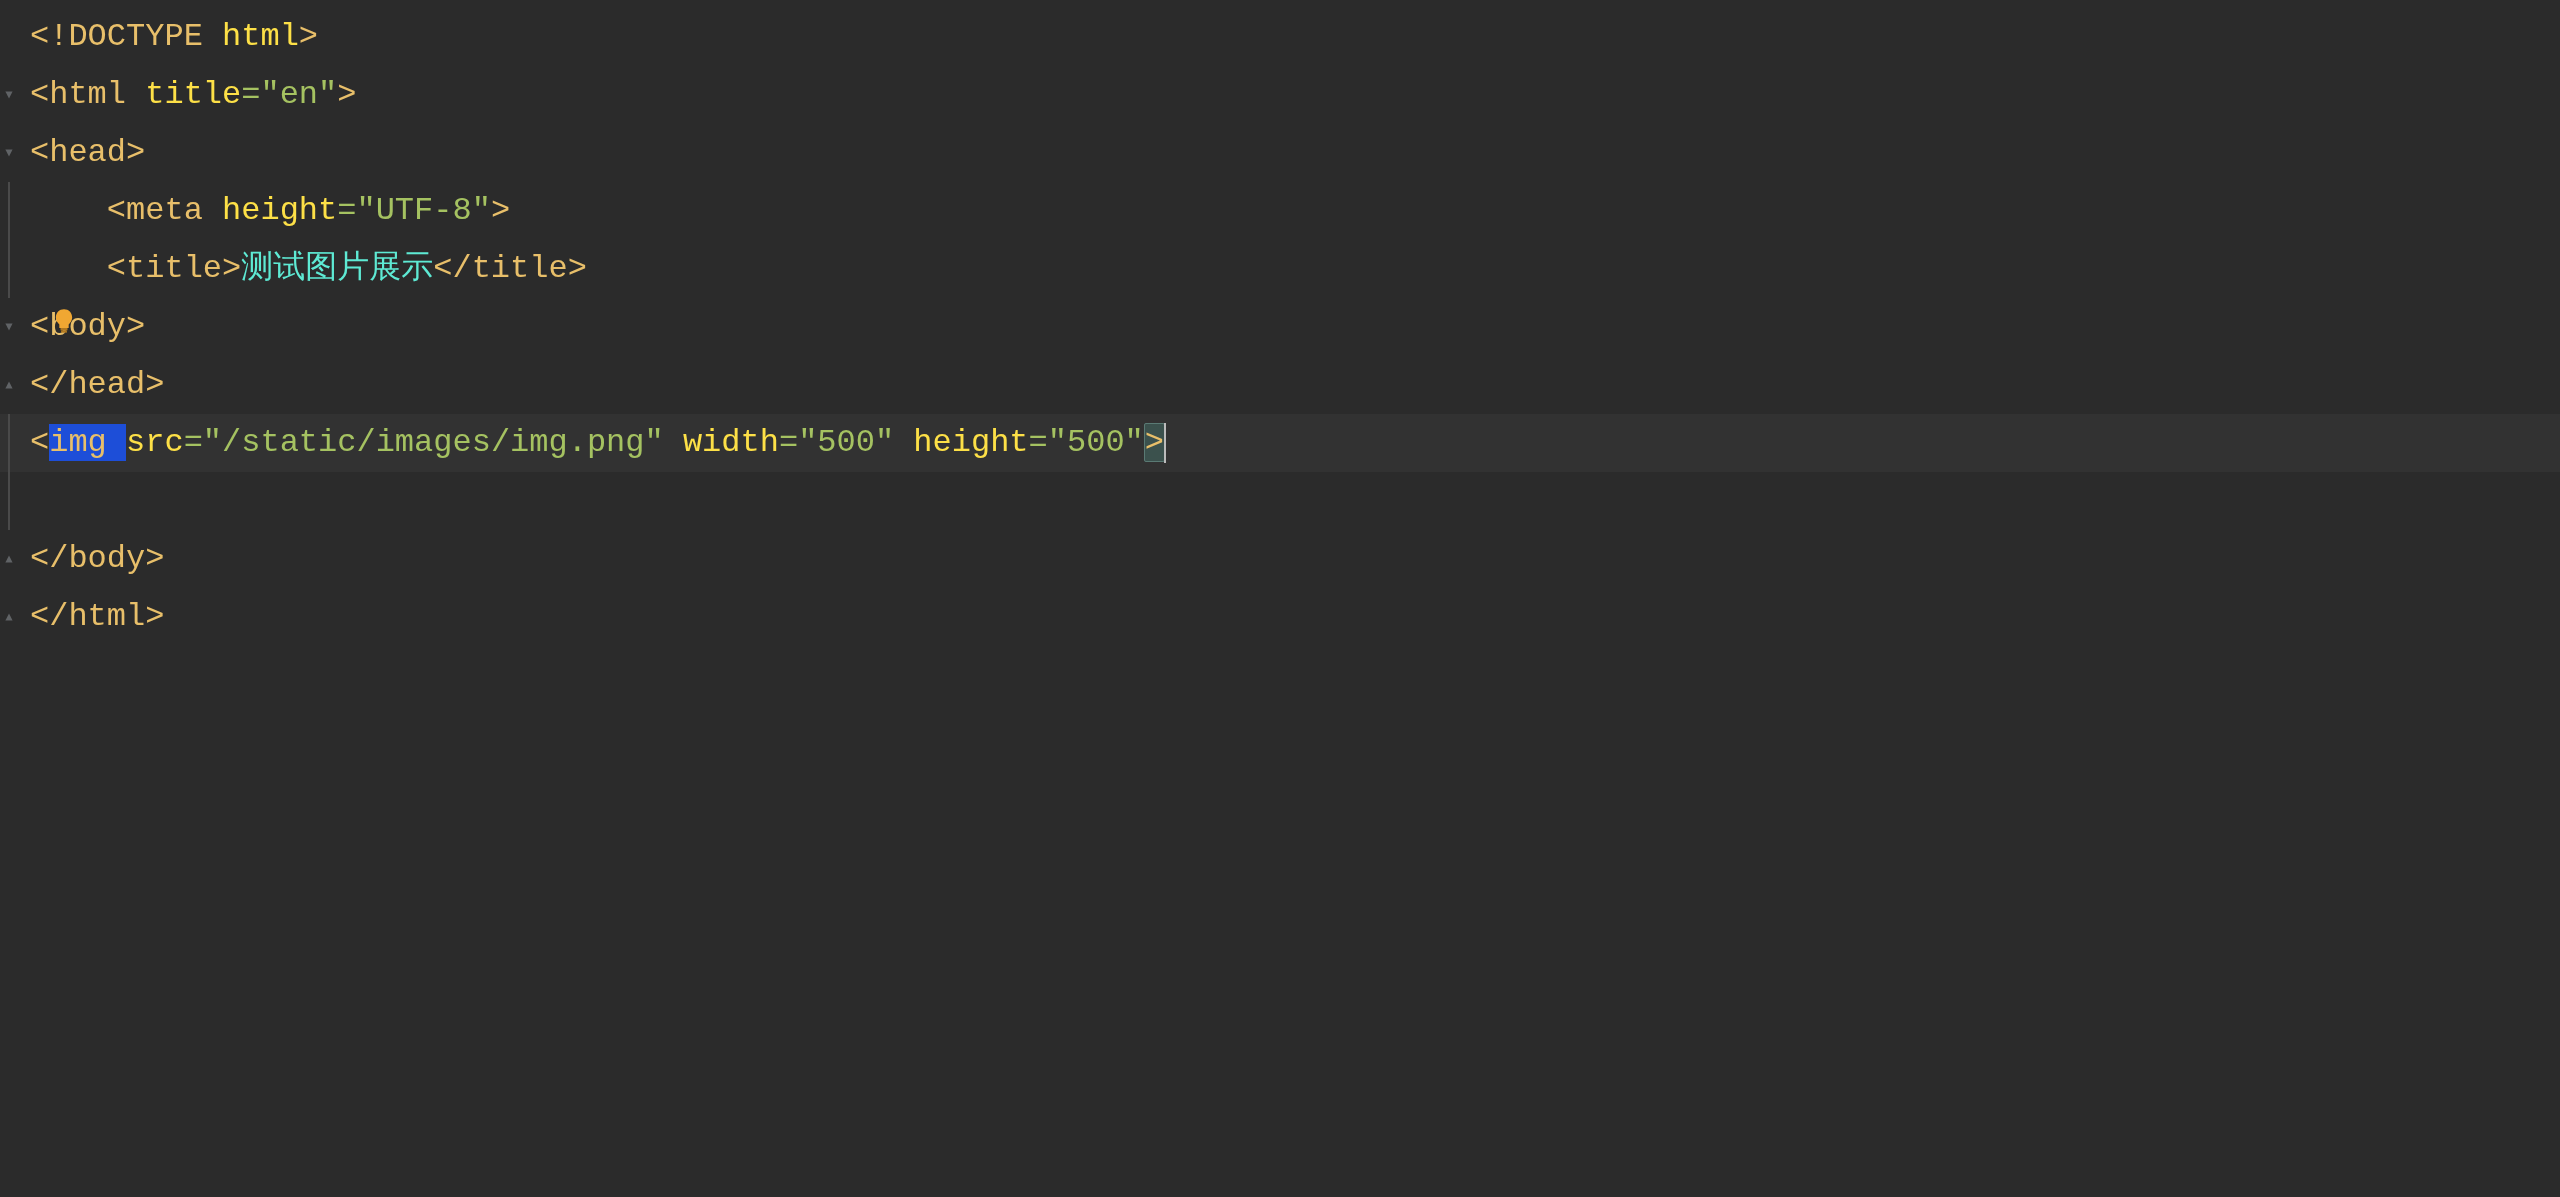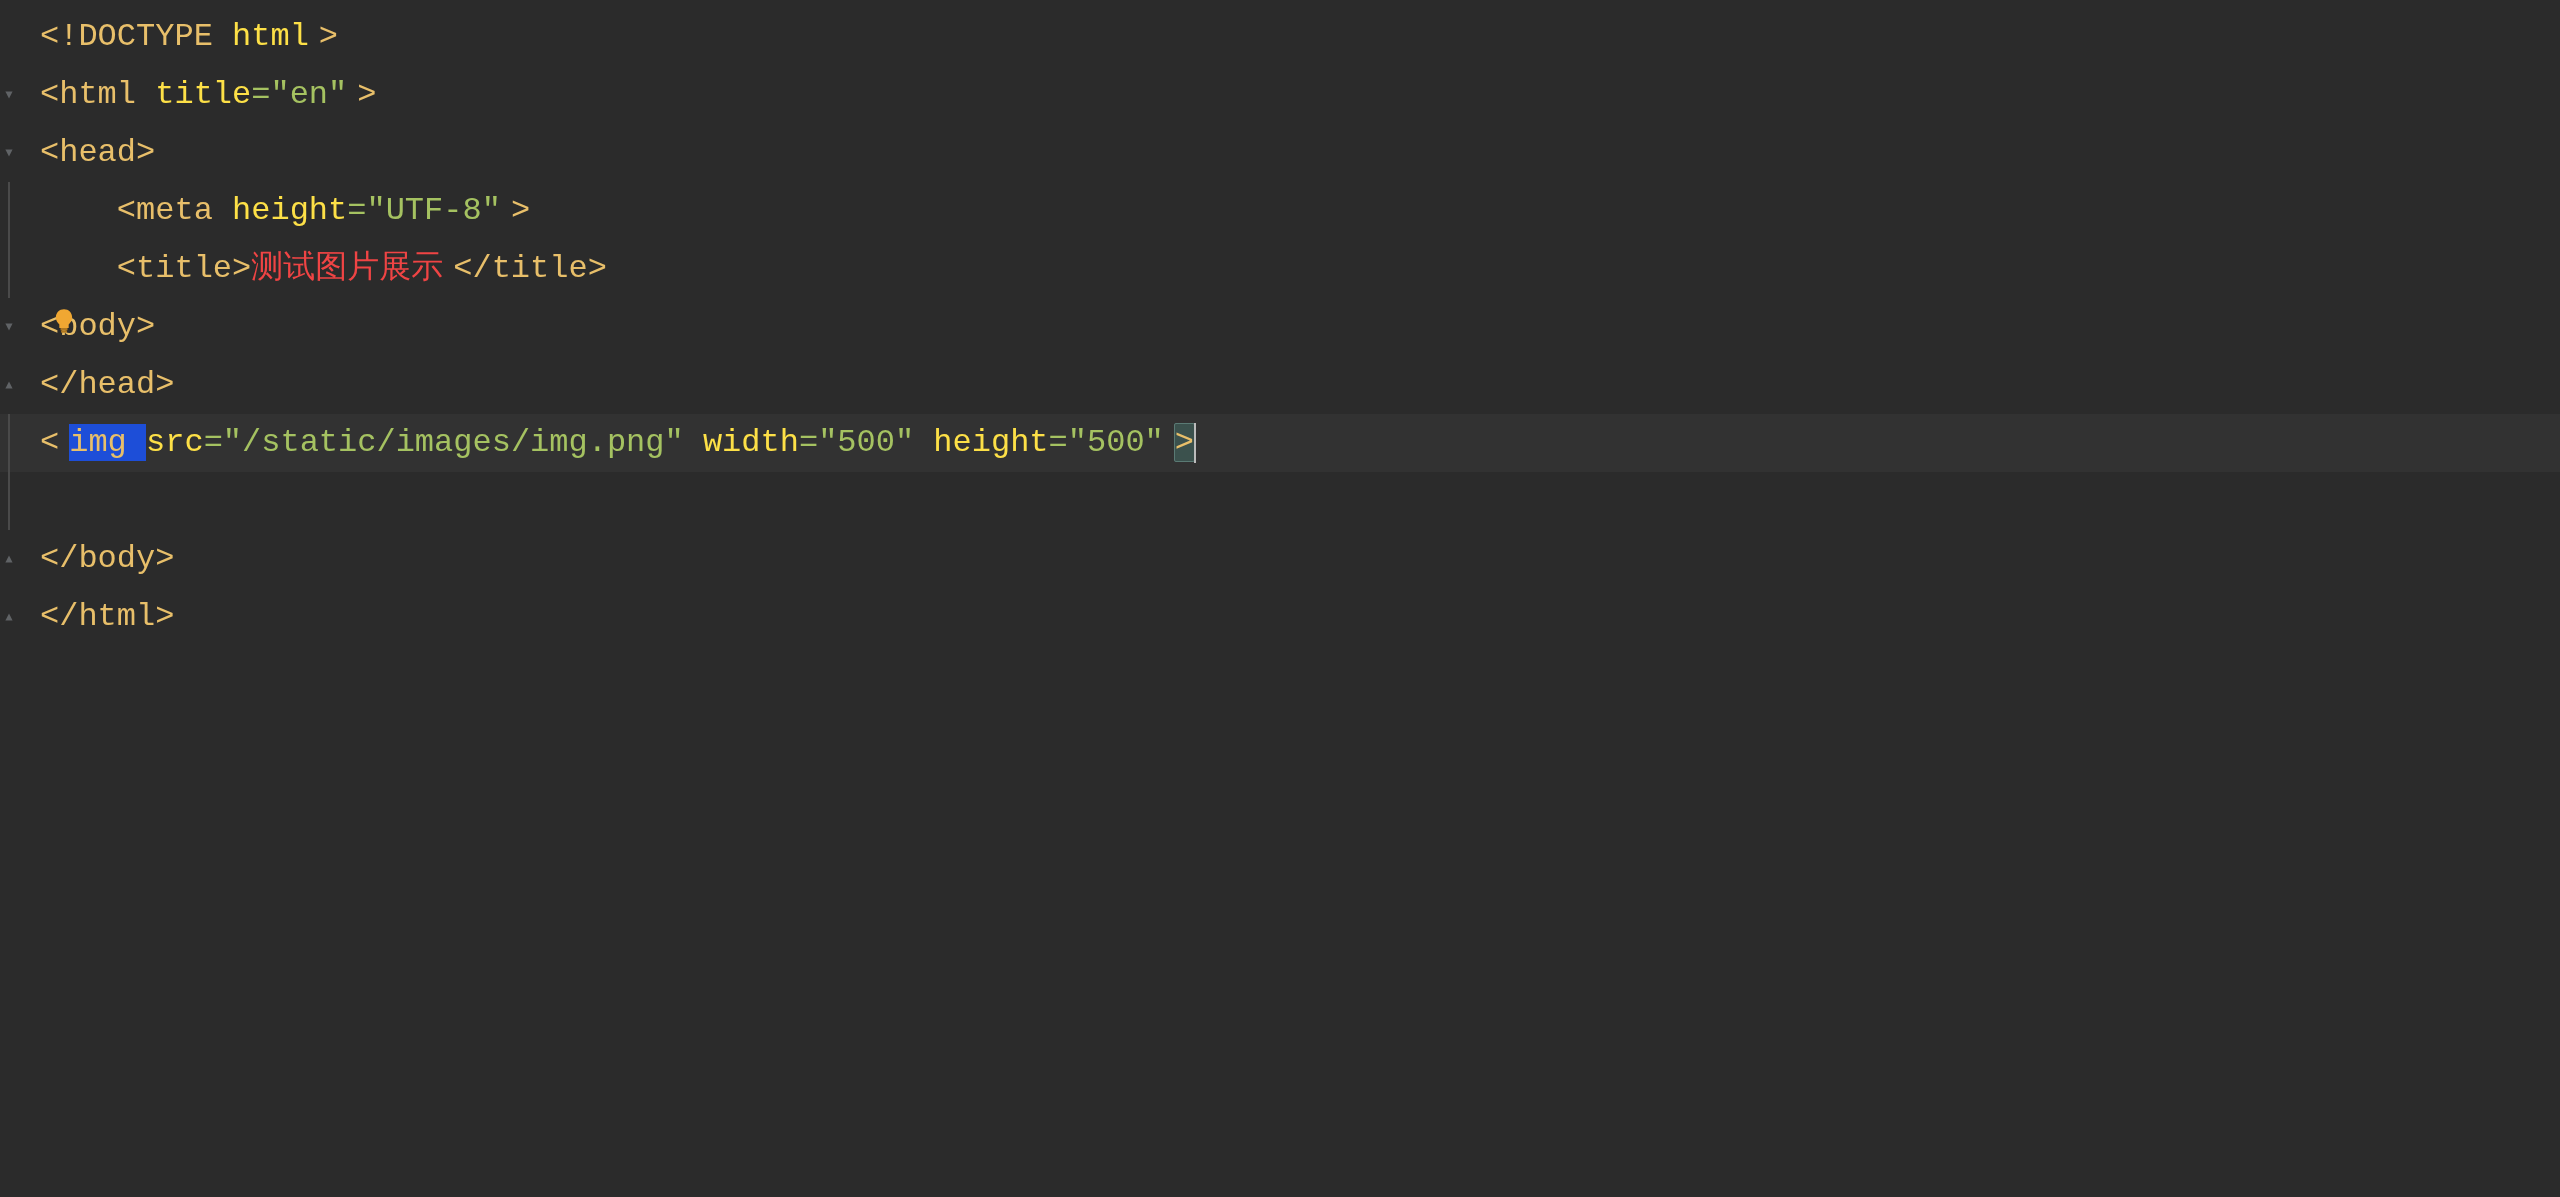--- a/index.html
+++ b/index.html
@@ -55,24 +55,24 @@
     bottom: 0;
     width: 2px;
     background: #4a4a4a;
   }
   .code {
     padding-left: 10px;
   }
   .highlighted {
     background: #323232;
   }
-  .tag { color: #e8bf6a; margin-left: 10px; }
+  .tag { color: #e8bf6a; }
   .attr-name { color: #fde047; }
   .attr-value { color: #a5c261; }
-  .text { color: #ef4444; }
+  .text { color: #5eead4; }
   .indent { display: inline-block; }
   .bulb {
     position: absolute;
     left: 50px;
     top: 50%;
     transform: translateY(-50%);
     z-index: 10;
   }
   .bulb svg {
     width: 28px;

